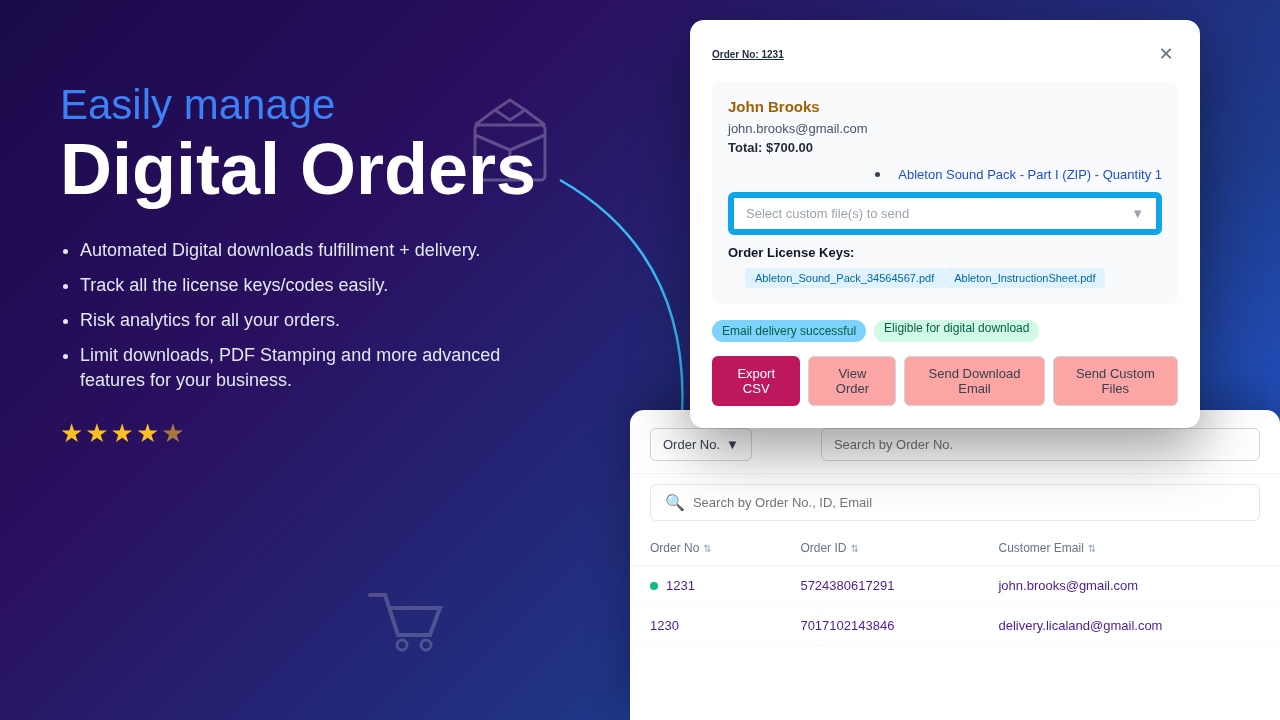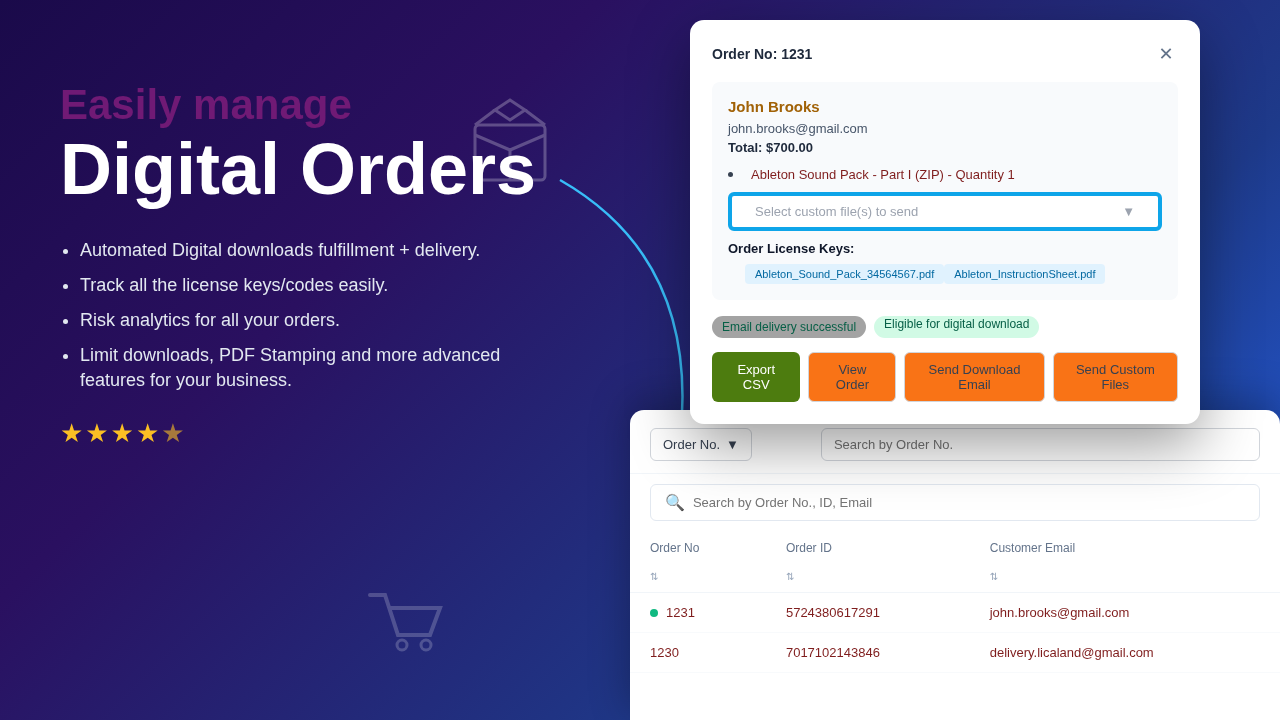--- a/index.html
+++ b/index.html
@@ -15,22 +15,22 @@
     
     .left-panel {
       position: absolute;
       left: 60px;
       top: 80px;
       width: 480px;
       color: white;
     }
     .easily-manage {
       font-size: 42px;
-      font-weight: 700;
-      color: #701a75;
+      font-weight: 400;
+      color: #3b82f6;
       line-height: 1.2;
     }
     .digital-orders {
       font-size: 72px;
       font-weight: 700;
       color: white;
       line-height: 1.1;
     }
     .features-list {
       margin-top: 28px;
@@ -88,23 +88,24 @@
       padding: 22px;
       z-index: 10;
     }
     .modal-header {
       display: flex;
       justify-content: space-between;
       align-items: center;
       margin-bottom: 16px;
     }
     .modal-title {
-      font-size: 14px;
+      font-size: 10px;
       font-weight: 600;
       color: #1e293b;
+      text-decoration: underline;
     }
     .close-btn {
       background: none;
       border: none;
       cursor: pointer;
       font-size: 18px;
       color: #64748b;
       width: 24px;
       height: 24px;
       display: flex;
@@ -129,38 +130,39 @@
       margin-bottom: 4px;
     }
     .order-total {
       font-size: 13px;
       font-weight: 600;
       color: #1e293b;
       margin-bottom: 12px;
     }
     .product-item {
       font-size: 13px;
-      color: #7f1d1d;
+      color: #1d4ed8;
       margin-bottom: 10px;
       display: flex;
       align-items: center;
       gap: 18px;
+      justify-content: flex-end;
     }
     .bullet {
       width: 5px;
       height: 5px;
       border-radius: 50%;
       background: #374151;
       flex-shrink: 0;
     }
     .file-select {
       width: 100%;
-      border: 4px solid #0ea5e9;
-      border-radius: 6px;
-      padding: 8px 23px;
+      border: 6px solid #0ea5e9;
+      border-radius: 6px;
+      padding: 8px 12px;
       font-size: 13px;
       color: #9ca3af;
       background: white;
       cursor: pointer;
       display: flex;
       justify-content: space-between;
       align-items: center;
       margin-bottom: 10px;
     }
     .license-keys-label {
@@ -180,50 +182,50 @@
       font-size: 11px;
       padding: 4px 10px;
       border-radius: 4px;
     }
     .status-badges {
       display: flex;
       gap: 8px;
       margin: 14px 0;
     }
     .badge-success {
-      background: #a3a3a3;
+      background: #7dd3fc;
       color: #065f46;
       font-size: 12px;
       padding: 4px 10px;
       border-radius: 20px;
     }
     .badge-info {
       background: #d1fae5;
       color: #065f46;
       font-size: 12px;
       padding: 1px 10px;
       border-radius: 20px;
     }
     .modal-actions {
       display: flex;
       gap: 8px;
       margin-top: 4px;
     }
     .btn-primary {
-      background: #4d7c0f;
+      background: #be185d;
       color: white;
       border: none;
       border-radius: 6px;
       padding: 9px 16px;
       font-size: 13px;
       font-weight: 500;
       cursor: pointer;
     }
     .btn-secondary {
-      background: #f97316;
+      background: #fca5a5;
       color: #374151;
       border: 1px solid #d1d5db;
       border-radius: 6px;
       padding: 9px 16px;
       font-size: 13px;
       font-weight: 500;
       cursor: pointer;
     }
 
     
@@ -296,29 +298,29 @@
     thead th {
       text-align: left;
       font-size: 12px;
       font-weight: 500;
       color: #64748b;
       padding: 10px 20px;
       border-bottom: 1px solid #f1f5f9;
     }
     .th-content {
       display: flex;
-      gap: 16px;
-      flex-direction: column;
+      align-items: center;
+      gap: 4px;
     }
     tbody tr {
       border-bottom: 1px solid #f8fafc;
     }
     tbody td {
       font-size: 13px;
-      color: #7f1d1d;
+      color: #4c1d95;
       padding: 12px 20px;
     }
     .row-dot {
       width: 8px;
       height: 8px;
       border-radius: 50%;
       background: #10b981;
       display: inline-block;
       margin-right: 8px;
     }

